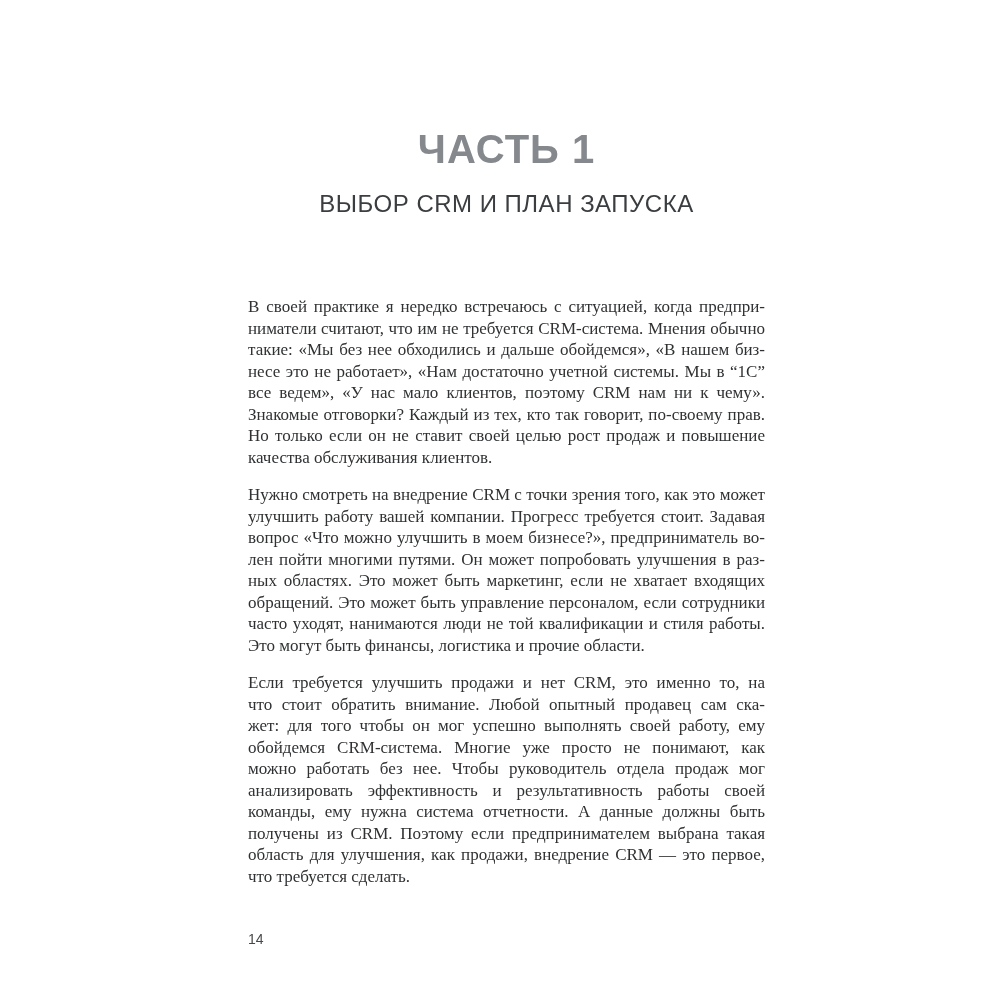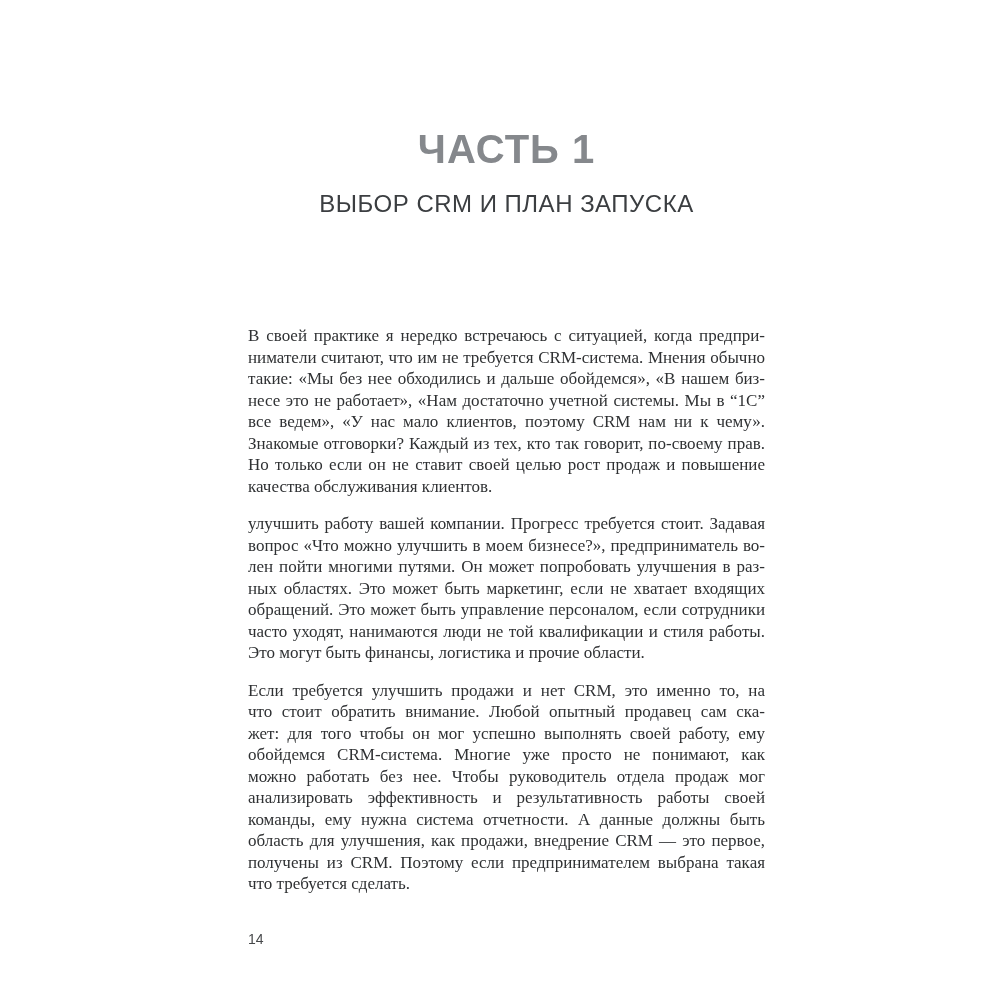--- a/index.html
+++ b/index.html
@@ -42,21 +42,21 @@
     margin-top: 23px;
     text-align: center;
     font-family: "Liberation Sans", sans-serif;
     font-weight: 400;
     font-size: 24px;
     line-height: 1;
     letter-spacing: 0.5px;
     color: #3b3e41;
   }
   .body-text {
-    margin-top: 109px;
+    margin-top: 80px;
     color: #2f3133;
     font-size: 17px;
   }
   .paragraph {
     margin: 0 0 16px 0;
   }
   .line {
     line-height: 21.5px;
     text-align: justify;
     text-align-last: justify;
@@ -89,36 +89,37 @@
           <div class="line">В своей практике я нередко встречаюсь с ситуацией, когда предпри-</div>
           <div class="line">ниматели считают, что им не требуется CRM-система. Мнения обычно</div>
           <div class="line">такие: «Мы без нее обходились и дальше обойдемся», «В нашем биз-</div>
           <div class="line">несе это не работает», «Нам достаточно учетной системы. Мы в “1С”</div>
           <div class="line">все ведем», «У нас мало клиентов, поэтому CRM нам ни к чему».</div>
           <div class="line">Знакомые отговорки? Каждый из тех, кто так говорит, по-своему прав.</div>
           <div class="line">Но только если он не ставит своей целью рост продаж и повышение</div>
           <div class="line last">качества обслуживания клиентов.</div>
         </div>
         <div class="paragraph">
+          <div class="line">Нужно смотреть на внедрение CRM с точки зрения того, как это может</div>
           <div class="line">улучшить работу вашей компании. Прогресс требуется стоит. Задавая</div>
           <div class="line">вопрос «Что можно улучшить в моем бизнесе?», предприниматель во-</div>
           <div class="line">лен пойти многими путями. Он может попробовать улучшения в раз-</div>
           <div class="line">ных областях. Это может быть маркетинг, если не хватает входящих</div>
           <div class="line">обращений. Это может быть управление персоналом, если сотрудники</div>
           <div class="line">часто уходят, нанимаются люди не той квалификации и стиля работы.</div>
           <div class="line last">Это могут быть финансы, логистика и прочие области.</div>
         </div>
         <div class="paragraph">
           <div class="line">Если требуется улучшить продажи и нет CRM, это именно то, на</div>
           <div class="line">что стоит обратить внимание. Любой опытный продавец сам ска-</div>
           <div class="line">жет: для того чтобы он мог успешно выполнять своей работу, ему</div>
           <div class="line">обойдемся CRM-система. Многие уже просто не понимают, как</div>
           <div class="line">можно работать без нее. Чтобы руководитель отдела продаж мог</div>
           <div class="line">анализировать эффективность и результативность работы своей</div>
           <div class="line">команды, ему нужна система отчетности. А данные должны быть</div>
+          <div class="line">получены из CRM. Поэтому если предпринимателем выбрана такая</div>
           <div class="line">область для улучшения, как продажи, внедрение CRM — это первое,</div>
-          <div class="line">получены из CRM. Поэтому если предпринимателем выбрана такая</div>
           <div class="line last">что требуется сделать.</div>
         </div>
       </main>
   </div>
   <div class="page-number">14</div>
 </div>
 
 </body></html>

